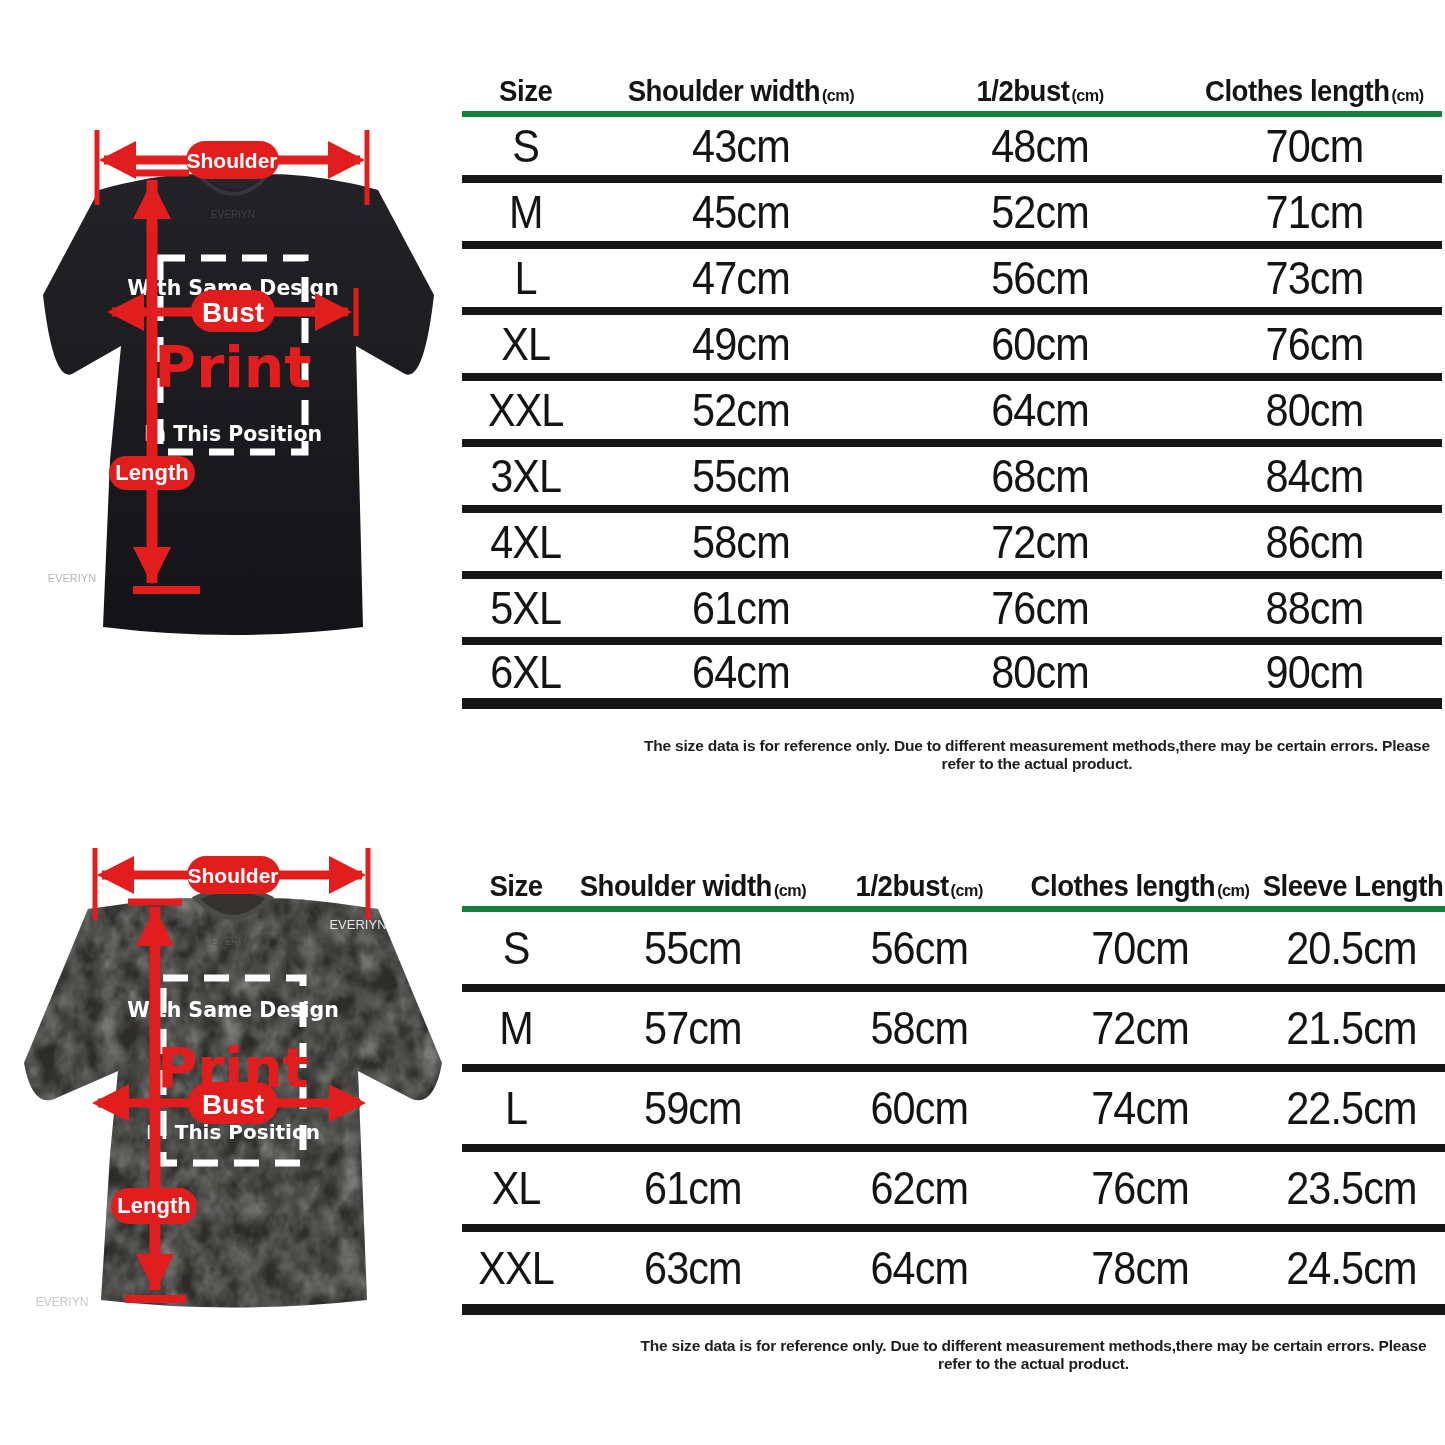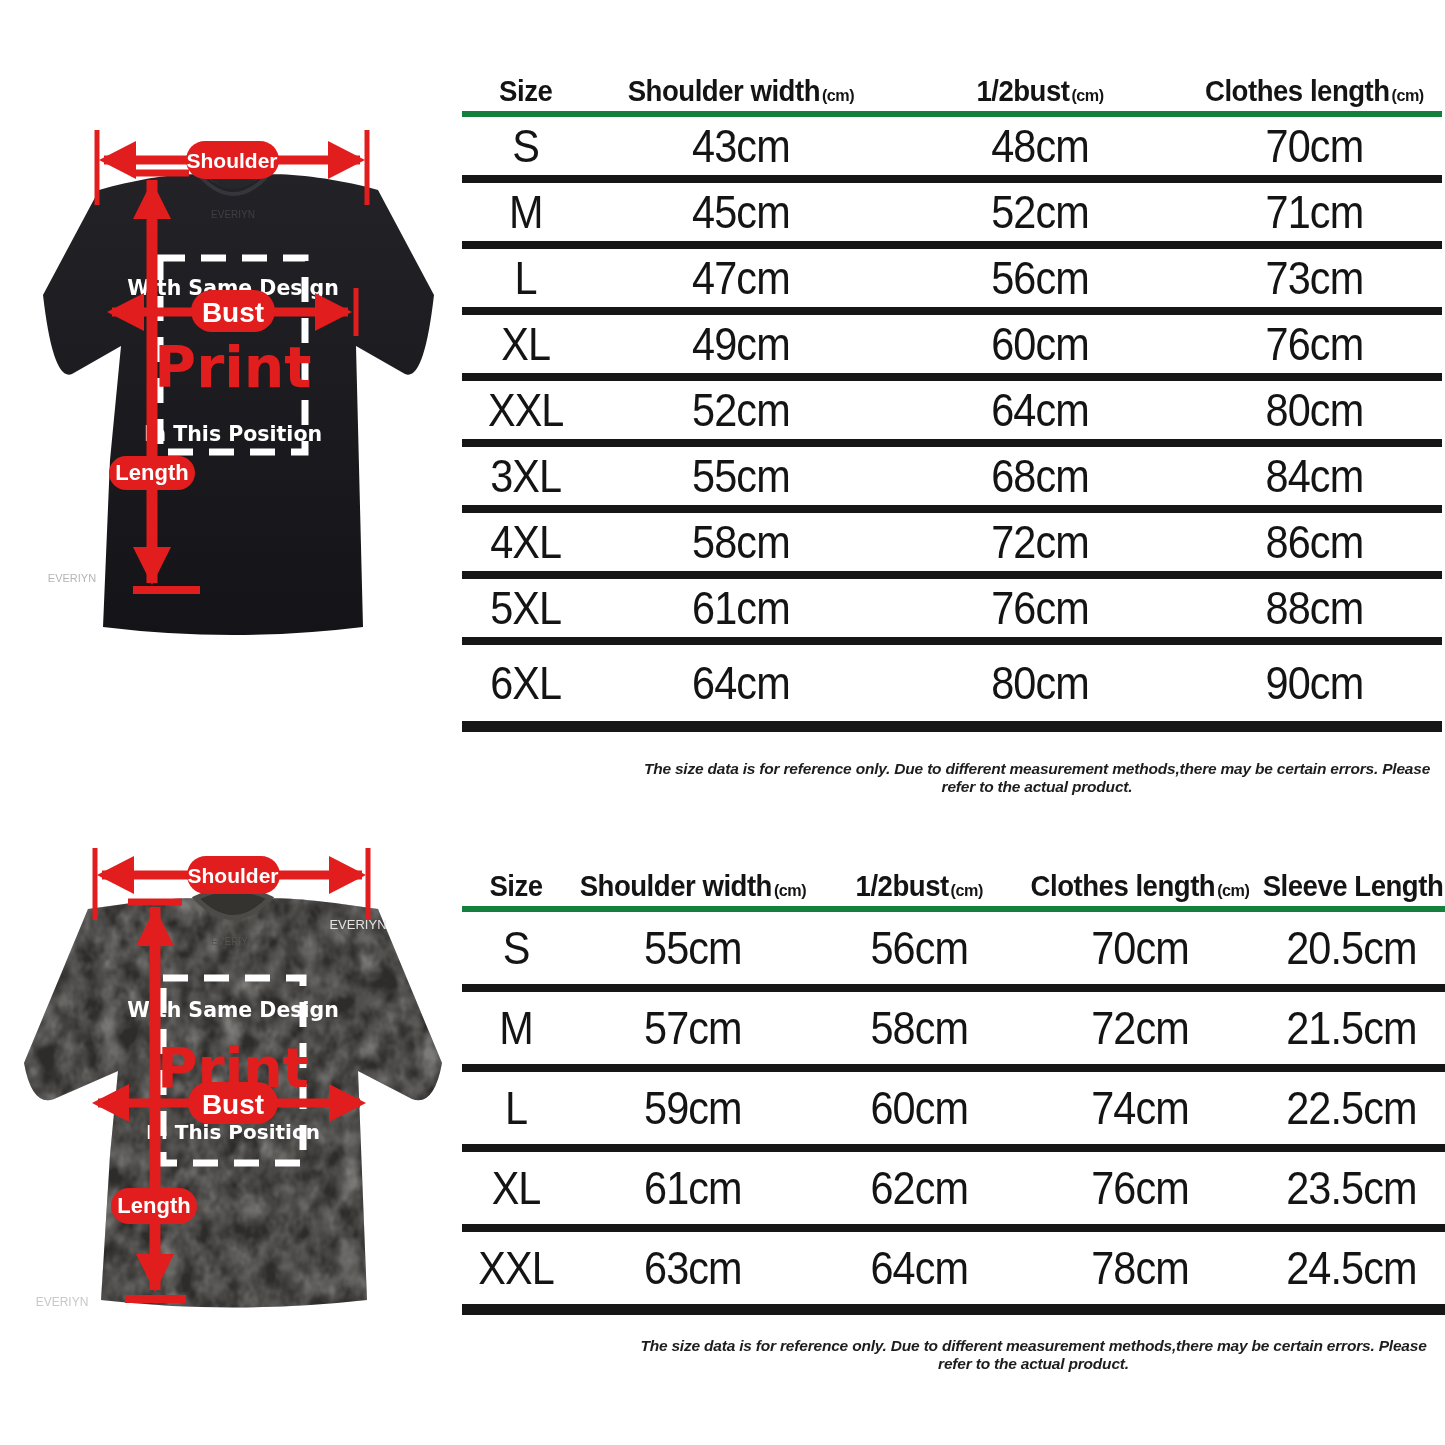--- a/index.html
+++ b/index.html
@@ -14,26 +14,26 @@
   .thead{box-sizing:border-box;border-bottom:6px solid #15803d;align-items:end;}
   .t1 .thead{height:47px;}
   .t2 .thead{height:56px;}
   .hcell{text-align:center;font-size:29px;font-weight:700;letter-spacing:-.5px;
          transform:scaleX(.95);white-space:nowrap;padding-bottom:3px;}
   .unit{font-size:17px;font-weight:700;margin-left:2px;}
   .trow{box-sizing:border-box;border-bottom:8px solid #161616;align-items:center;}
   .t1 .trow{height:66px;}
   .t2 .trow{height:80px;}
   .trow.last{border-bottom-width:11px;}
-  .t1 .trow.last{height:87px;}
+  .t1 .trow.last{height:64px;}
   .t2 .trow.last{height:83px;}
   .cell{text-align:center;font-size:46px;font-weight:400;letter-spacing:-1px;
         transform:scaleX(.9);white-space:nowrap;}
   .note{margin-top:28px;font-size:15.5px;font-weight:600;color:#1d1d1d;
-        text-align:center;letter-spacing:-.2px;font-style:italic;}
+        text-align:center;letter-spacing:-.2px;}
   .t1 .note{padding-left:170px;}
   .t2 .note{margin-top:22px;padding-left:160px;}
   
   .shirtbox{position:absolute;}
   .sb1{left:0;top:85px;width:445px;height:640px;}
   .sb2{left:0;top:845px;width:450px;height:580px;}
   svg{display:block;}
   .redline{stroke:#e21d1d;fill:none;}
   .redfill{fill:#e21d1d;}
   .pilltext{font-family:"Liberation Sans",sans-serif;font-weight:700;fill:#ffffff;

